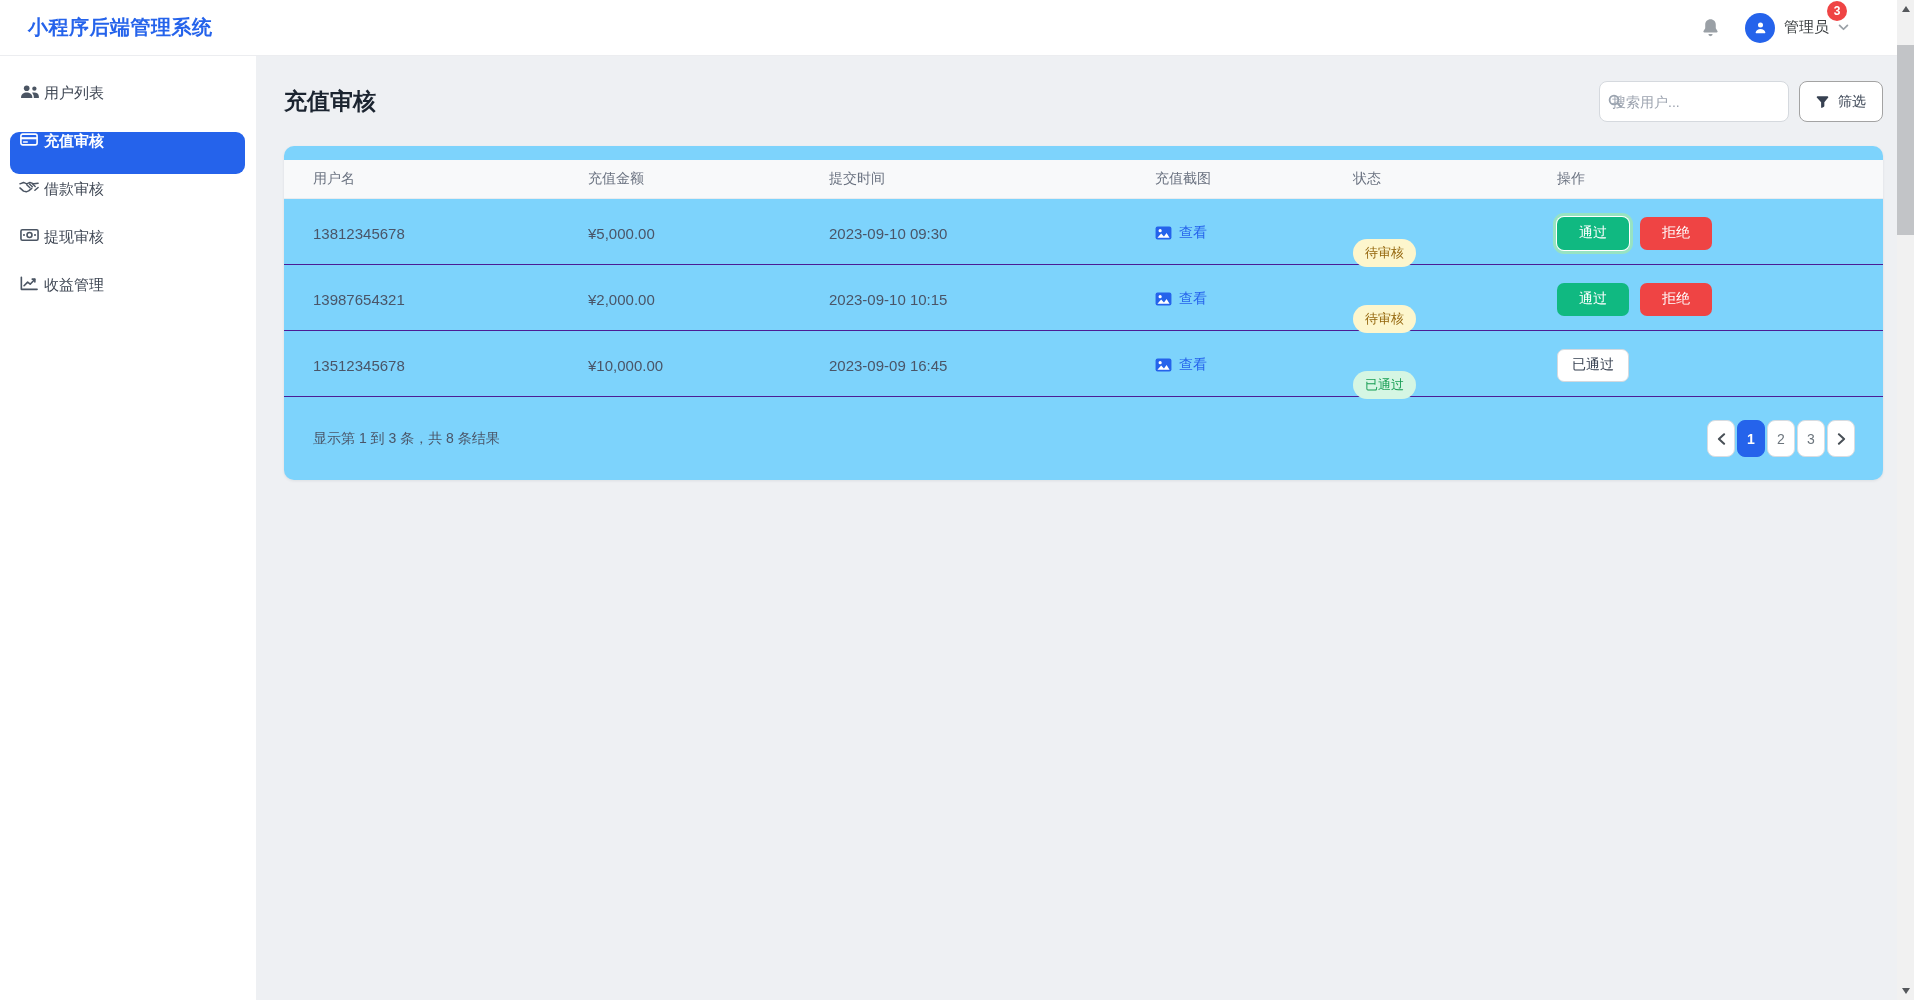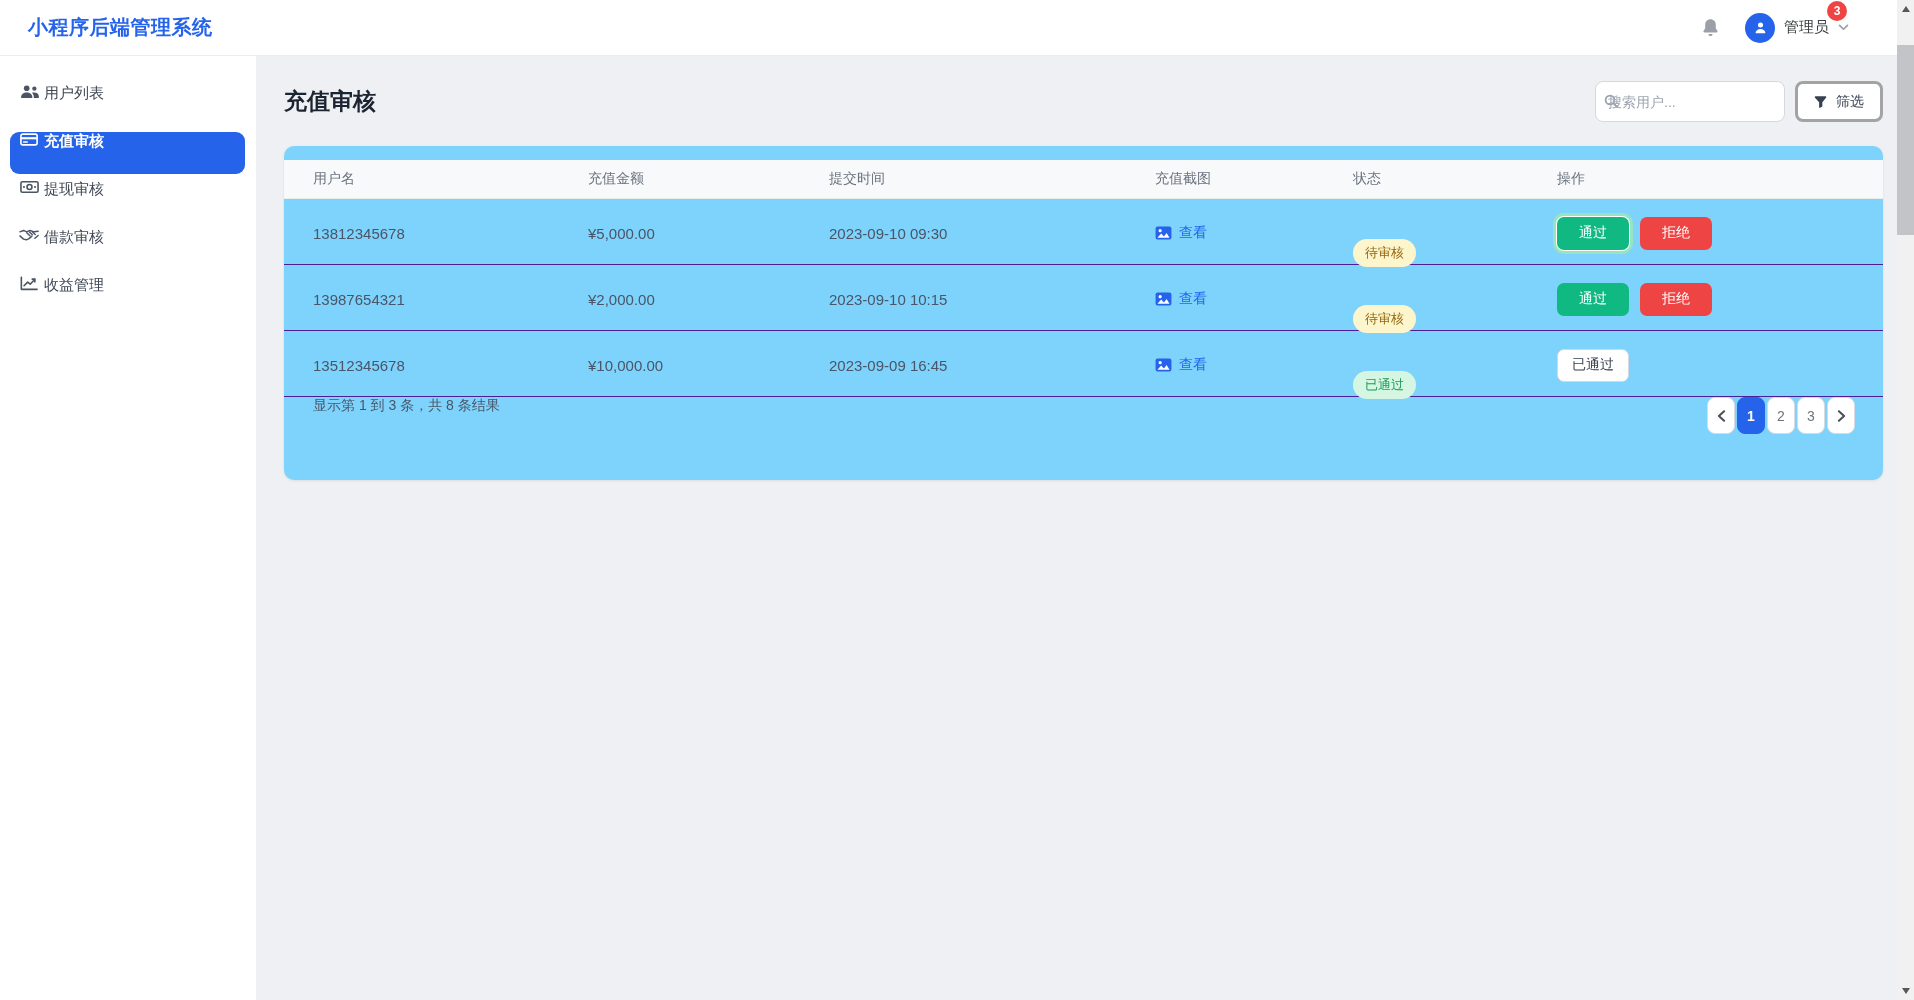--- a/index.html
+++ b/index.html
@@ -33,21 +33,21 @@
   
   .main { margin:56px 17px 0 256px; padding:25px 14px 0 28px; }
   .page-head { display:flex; align-items:center; justify-content:space-between; margin-bottom:24px; }
   .page-title { font-size:23px; font-weight:bold; color:#1b2430; }
   .head-actions { display:flex; gap:10px; }
   .search-wrap { position:relative; }
   .search-input { width:190px; height:41px; border:1px solid #d5d9de; border-radius:8px;
                   background:#fff; padding:0 10px 0 12px; font-size:14px; color:#333; outline:none; }
   .search-input::placeholder { color:#9ca3af; }
   .search-icon { position:absolute; left:9px; top:13px; pointer-events:none; }
-  .filter-btn { height:41px; padding:0 16px; background:#fff; border:3px solid #a3a3a3;
+  .filter-btn { height:41px; padding:0 16px; background:#fff; border:1px solid #a3a3a3;
                 border-radius:8px; display:flex; align-items:center; gap:9px; font-size:14px;
                 color:#374151; cursor:pointer; }
   .filter-btn .ic { display:flex; color:#374151; }
 
   
   .card { background:#7dd3fc; border-radius:10px; box-shadow:0 1px 3px rgba(16,24,40,.08);
           padding-top:14px; overflow:hidden; }
   .trow { display:grid; grid-template-columns:275px 241px 326px 198px 204px 1fr;
           align-items:center; padding:0 28px 0 29px; }
   .thead { height:39px; background:#f8f9fa; color:#6a7280; font-size:14px;
@@ -59,21 +59,21 @@
   .pill { display:inline-block; padding:5px 12px; border-radius:999px; font-size:13px;margin-top:40px; }
   .pill-pending { background:#fdf6cd; color:#94660c; }
   .pill-approved { background:#d5f6e3; color:#199e55; }
   .btn { height:33px; padding:0 22px; border:none; border-radius:7px; font-size:14px;
          color:#fff; cursor:pointer; margin-right:11px; }
   .btn-approve { background:#10b981; }
   .btn-approve.is-focused { box-shadow:0 0 0 1px #fff, 0 0 0 4px #97e3c2; }
   .btn-reject { background:#ef4444; }
   .btn-done { height:33px; padding:0 14px; background:#fff; border:1px solid #d5d9de;
               border-radius:7px; font-size:14px; color:#374151; cursor:pointer; }
-  .tfoot { display:flex; justify-content:space-between; height:83px;
+  .tfoot { display:flex; align-items:center; justify-content:space-between; height:83px;
            padding:0 28px 0 29px; font-size:14px; color:#4a5568; }
   .pager { display:flex; gap:2px; }
   .page-btn { width:28px; height:37px; border:1px solid #d8dce1; background:#fff; border-radius:8px;
               display:flex; align-items:center; justify-content:center; font-size:14px;
               color:#6c757d; cursor:pointer; }
   .page-btn.active { background:#2563eb; border-color:#2563eb; color:#fff; font-weight:bold; }
   .page-btn .chev { display:flex; color:#495057; }
 
   
   .scrollbar { position:fixed; top:0; right:0; width:17px; height:1000px; background:#f1f1f1; z-index:20; }
@@ -132,38 +132,38 @@
           <svg width="18" height="15" viewBox="0 0 20 16" fill="none" stroke="currentColor" stroke-width="1.8">
             <rect x="1" y="2" width="18" height="12" rx="2"></rect>
             <path d="M1 6.6h18" stroke-width="2.4"></path>
             <path d="M4 10.8h4" stroke-linecap="round"></path>
           </svg>
         </span>
         <span>充值审核</span>
       </div>
       <div class="side-item">
         <span class="ic">
-          <svg width="19" height="14" viewBox="0 0 20 14" fill="none" stroke="currentColor" stroke-width="1.7">
-            <rect x="1" y="1.5" width="18" height="11" rx="1.5"></rect>
-            <circle cx="10" cy="7" r="2.6"></circle>
-            <path d="M4.2 7h.01M15.8 7h.01" stroke-linecap="round" stroke-width="2.2"></path>
-          </svg>
-        </span>
-        <span>提现审核</span>
-      </div>
-      <div class="side-item">
-        <span class="ic">
           <svg width="20" height="14" viewBox="0 0 22 14" fill="none" stroke="currentColor" stroke-width="1.6" stroke-linejoin="round" stroke-linecap="round">
             <path d="M1 3.5L5 2l3.5 1.5L12 2l4.5 1.5L21 2.8"></path>
             <path d="M1 8l4 3.5 3 .8 2.6-1 3.4-2.8"></path>
             <path d="M21 7.5L17.5 10.5"></path>
             <path d="M8.5 4.5L12 7.8M11.5 3.8l3.2 3M15 3.8l2.8 2.7"></path>
           </svg>
         </span>
         <span>借款审核</span>
+      </div>
+      <div class="side-item">
+        <span class="ic">
+          <svg width="19" height="14" viewBox="0 0 20 14" fill="none" stroke="currentColor" stroke-width="1.7">
+            <rect x="1" y="1.5" width="18" height="11" rx="1.5"></rect>
+            <circle cx="10" cy="7" r="2.6"></circle>
+            <path d="M4.2 7h.01M15.8 7h.01" stroke-linecap="round" stroke-width="2.2"></path>
+          </svg>
+        </span>
+        <span>提现审核</span>
       </div>
       <div class="side-item">
         <span class="ic">
           <svg width="18" height="15" viewBox="0 0 20 16" fill="none" stroke="currentColor" stroke-width="1.8" stroke-linecap="round" stroke-linejoin="round">
             <path d="M1.5 1v13.5H19"></path>
             <path d="M4.5 10.5l4-4 2.8 2.3 5-5.3"></path>
             <path d="M13.6 3.2h2.9v3"></path>
           </svg>
         </span>
         <span>收益管理</span>

